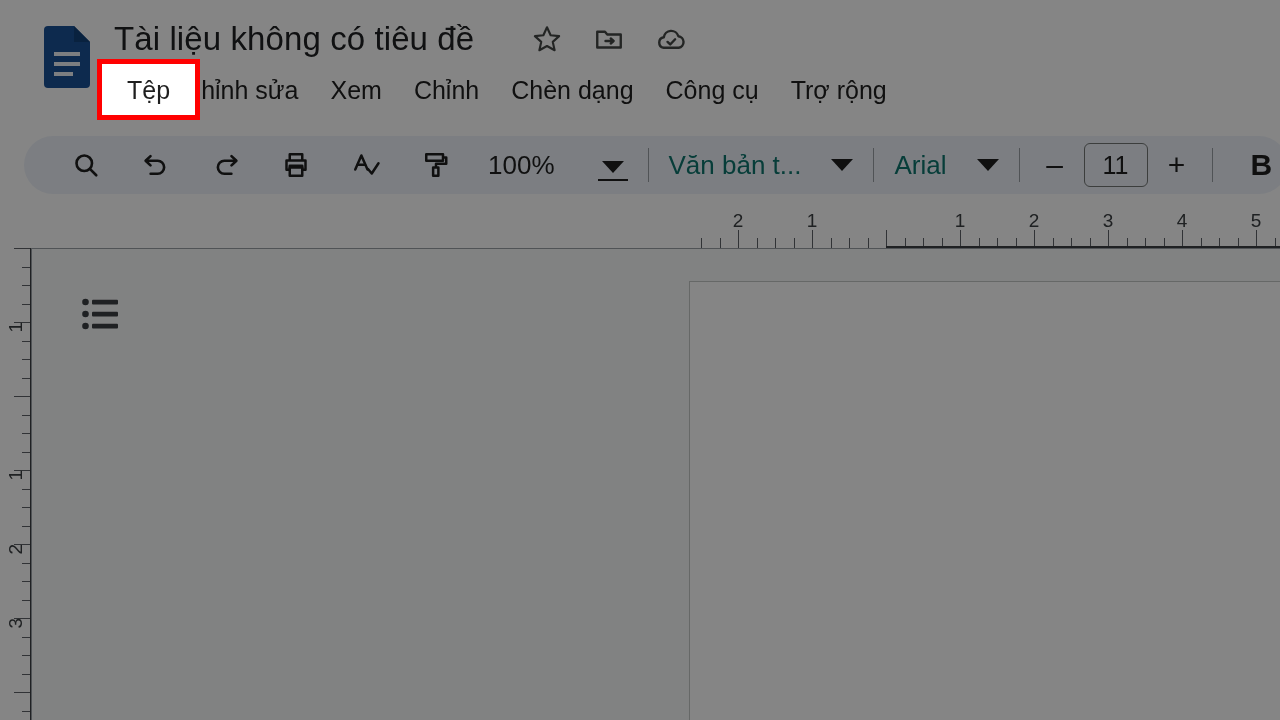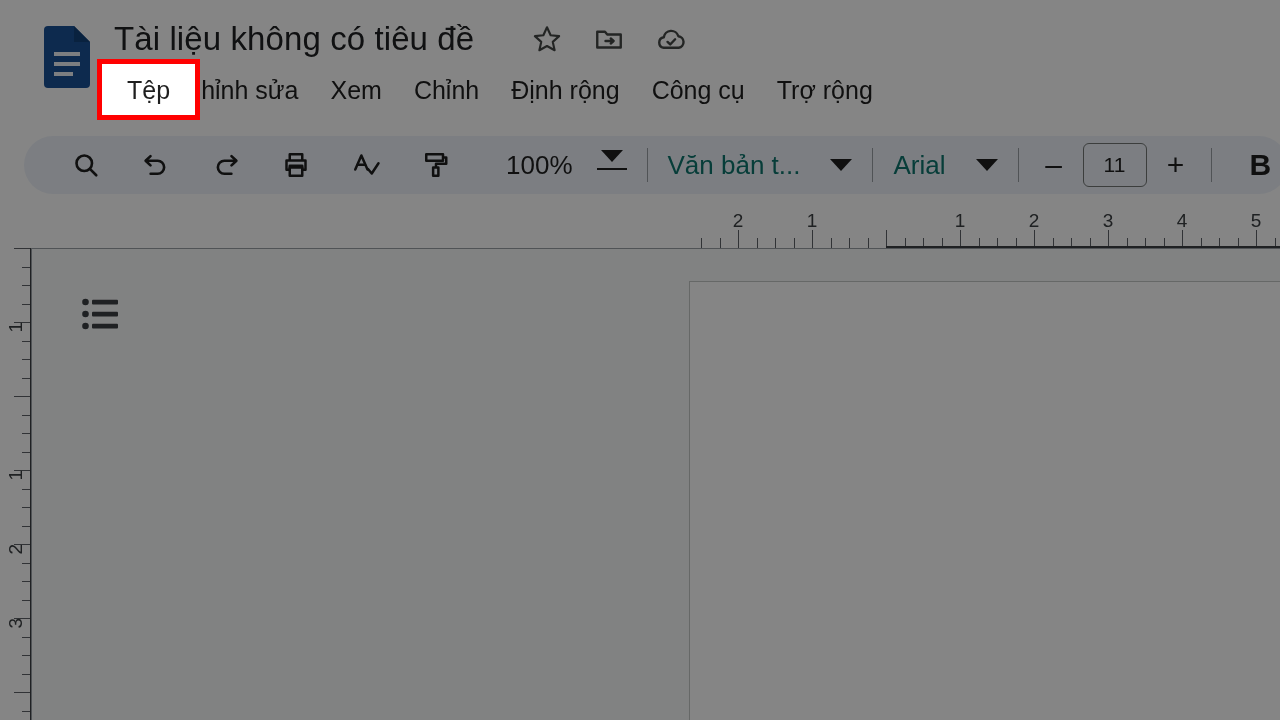--- a/index.html
+++ b/index.html
@@ -101,23 +101,24 @@
   .tb-btn svg { display:block; }
   .tb-gap { width: 18px; flex: 0 0 auto; }
   .tb-sep {
     width: 1px; height: 34px;
     background: #9aa0a6;
     margin: 0 20px;
     flex: 0 0 auto;
   }
 
   .zoom-ctl {
-    display: flex; align-items: flex-start;
-    margin-left: 44px;
+    display: flex; align-items: flex-end;
+    margin-left: 26px;
     flex: 0 0 auto;
+    gap: 19px;
   }
   .zoom-val {
     font-size: 26px;
     color: #1f1f1f;
     white-space: nowrap;
   }
   .caret {
     width: 0; height: 0;
     border-left: 11px solid transparent;
     border-right: 11px solid transparent;
@@ -144,21 +145,21 @@
   }
   .pm {
     font-size: 30px; color: #1f1f1f; line-height: 1;
     width: 30px; text-align: center;
   }
   .size-box {
     width: 64px; height: 44px;
     border: 1px solid #747775;
     border-radius: 6px;
     display: flex; align-items: center; justify-content: center;
-    font-size: 21px;
+    font-size: 25px;
     color: #1f1f1f;
     background: transparent;
   }
   .bold-btn {
     font-size: 30px; font-weight: bold; color: #1f1f1f;
     margin-left: 18px; flex: 0 0 auto;
   }
 
   
   .hruler {
@@ -310,21 +311,21 @@
           <polyline points="9.4,14.2 11.4,16.1 15.1,12.2"></polyline>
         </svg>
       </div>
     </div>
 
     <div class="menubar">
       <div class="menu-item first">Tệp</div>
       <div class="menu-item">Chỉnh sửa</div>
       <div class="menu-item">Xem</div>
       <div class="menu-item">Chỉnh</div>
-      <div class="menu-item">Định rộng</div>
+      <div class="menu-item">Chèn dạng</div>
       <div class="menu-item">Công cụ</div>
       <div class="menu-item">Trợ rộng</div>
     </div>
   </div>
 
   <div class="toolbar">
 
     <div class="tb-btn">
       <svg width="30" height="30" viewBox="0 0 24 24" fill="none" stroke="currentColor" stroke-width="2.1" stroke-linecap="round">
         <circle cx="10.6" cy="10.6" r="6.2"></circle>

